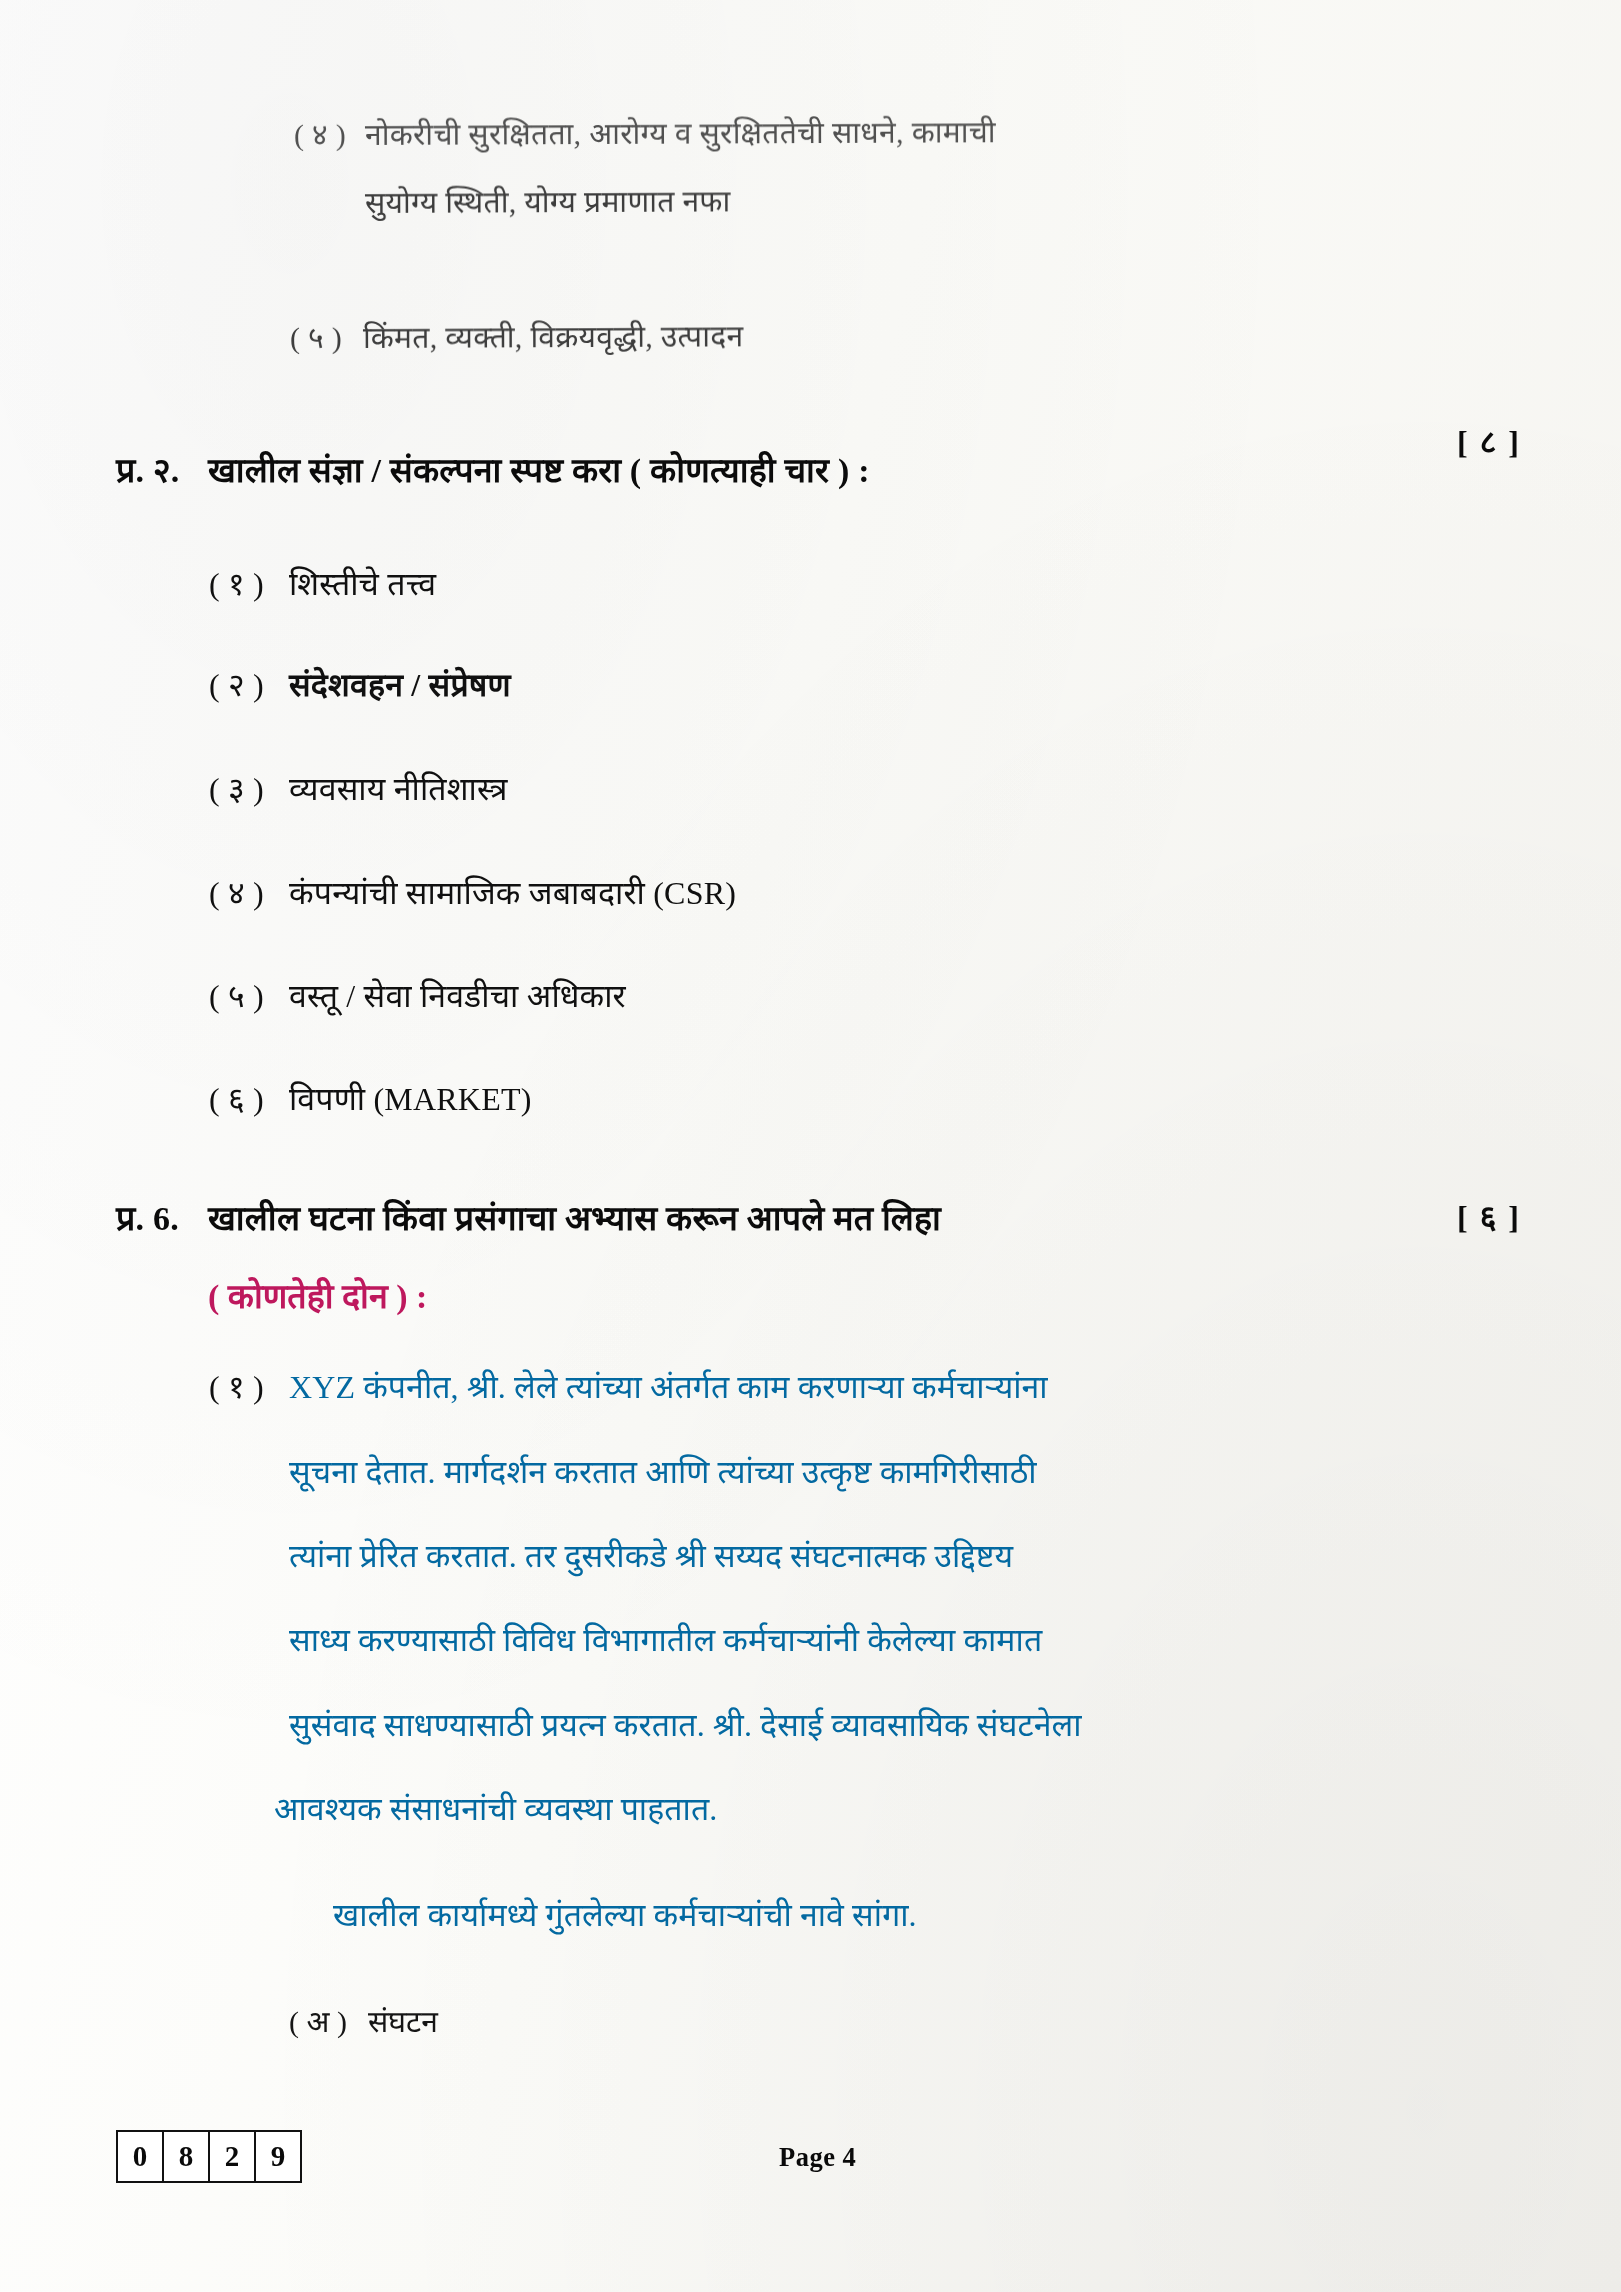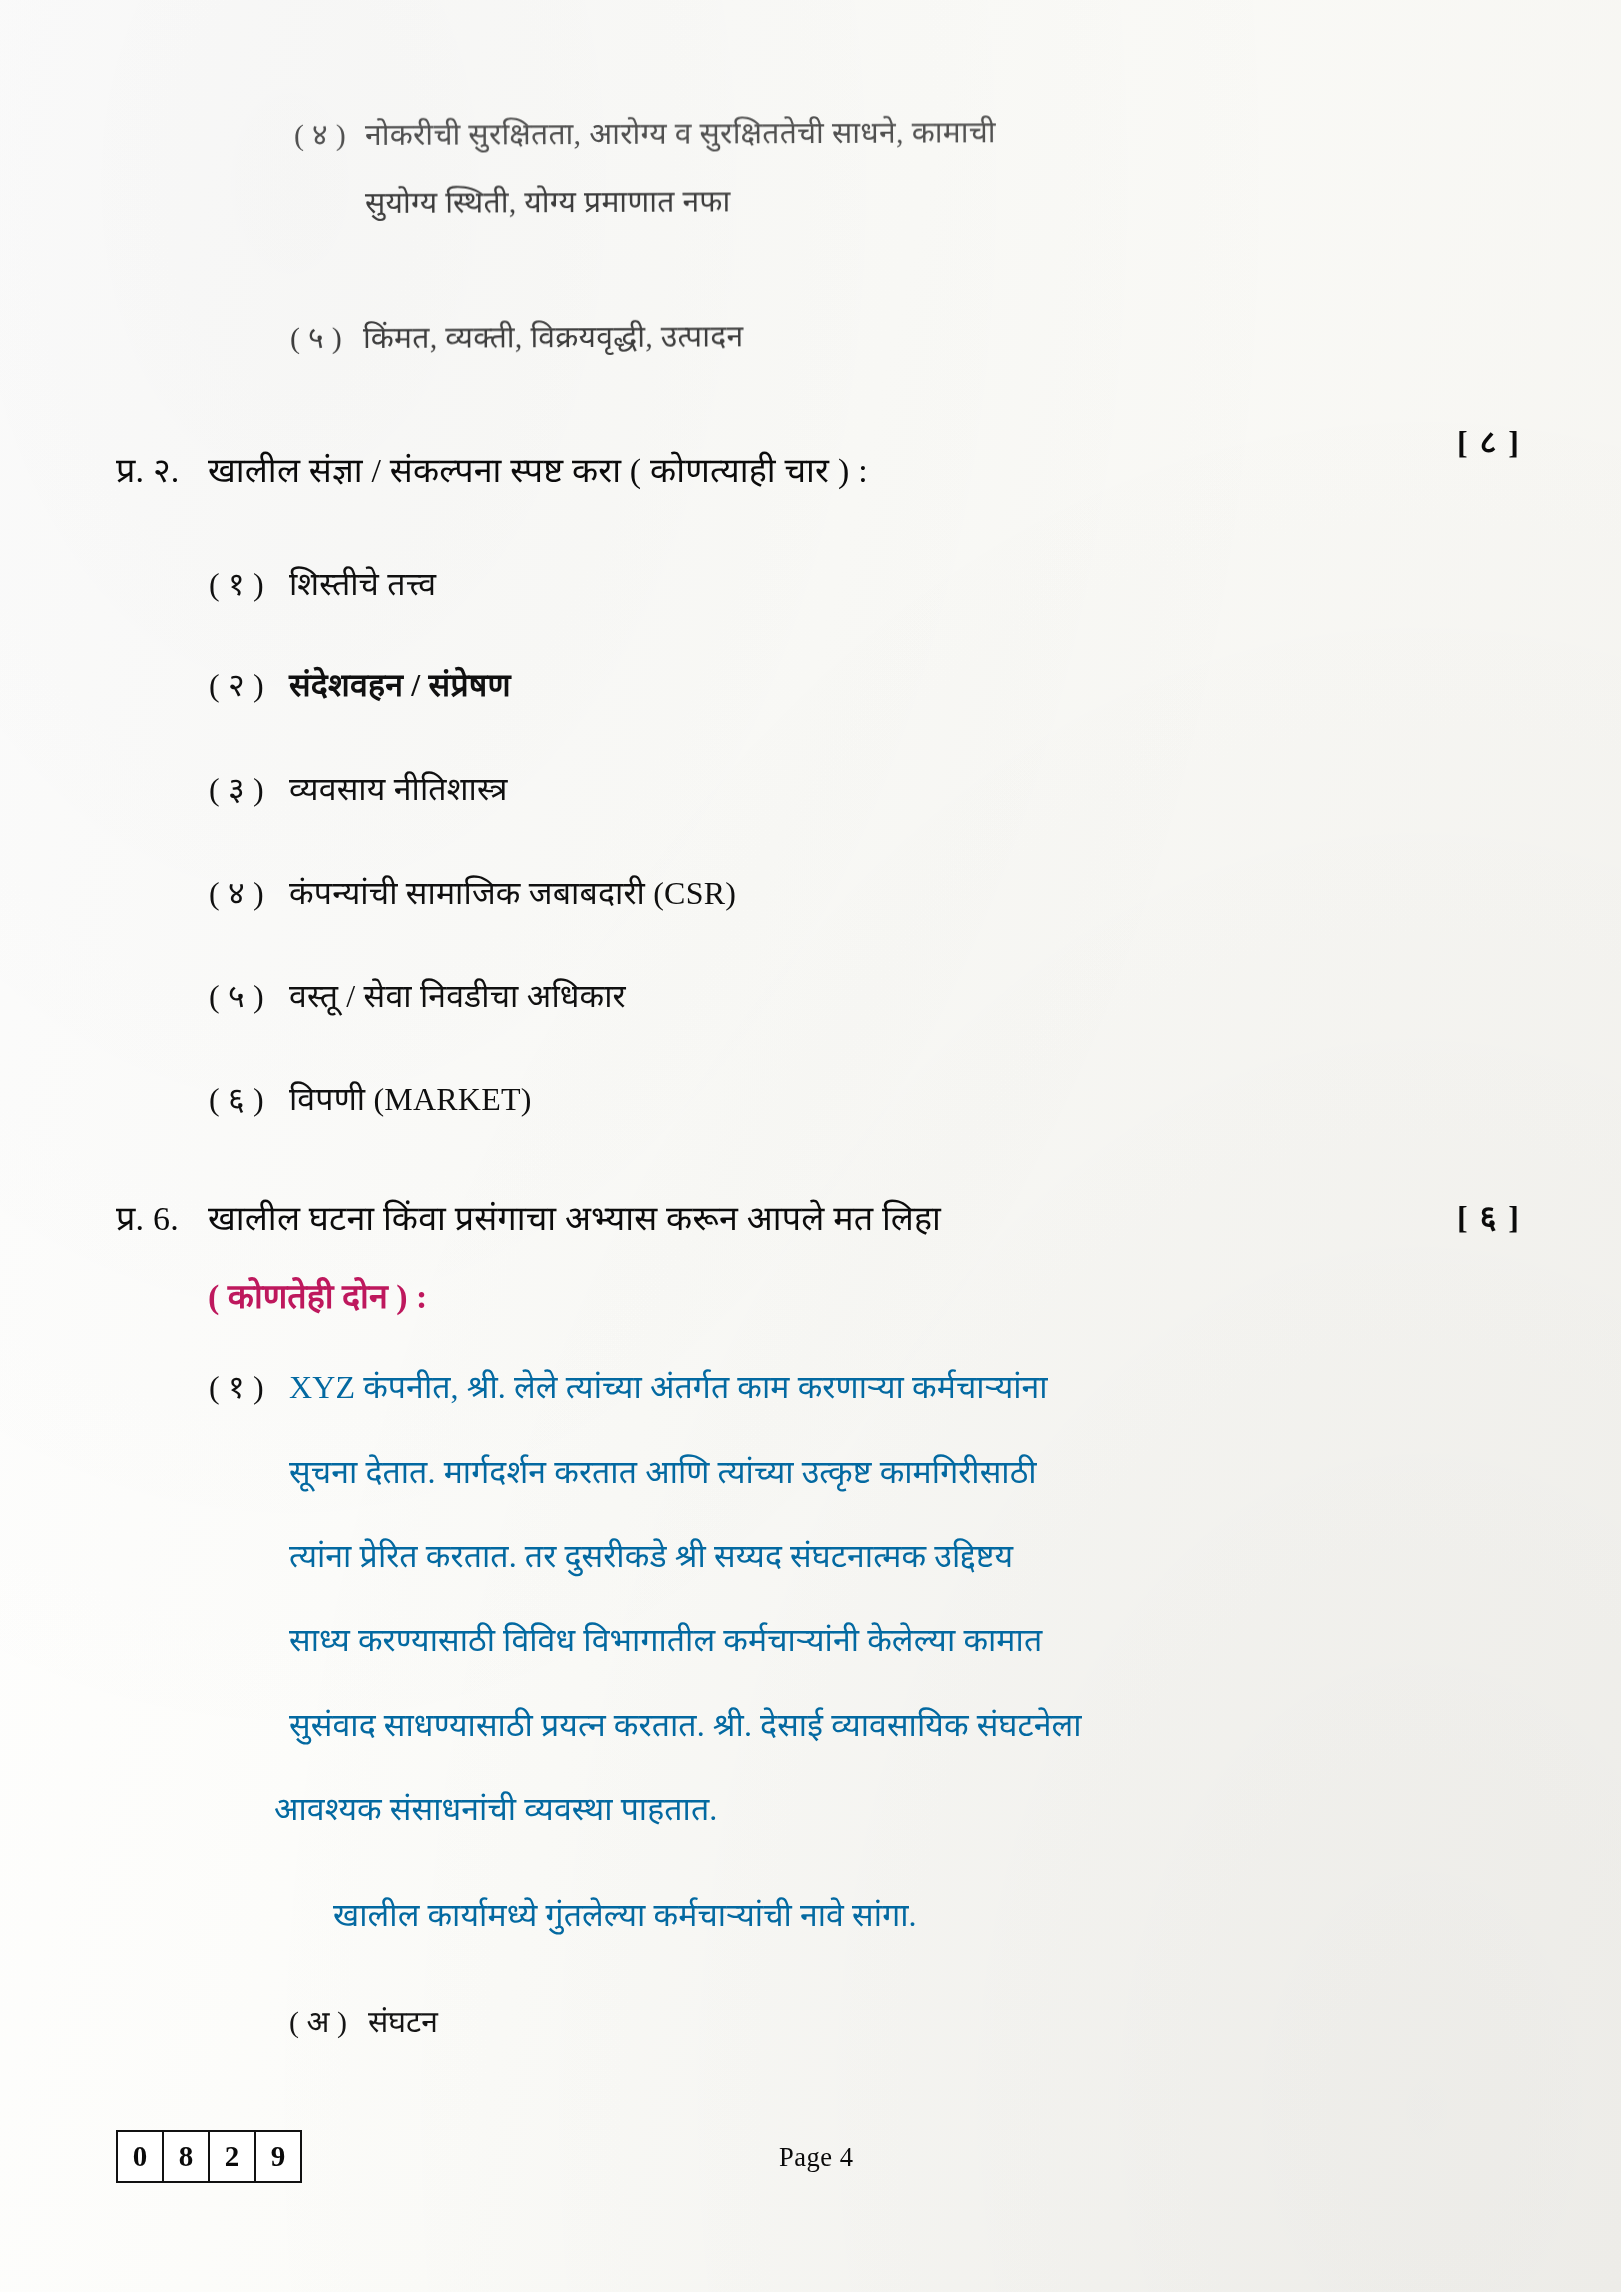--- a/index.html
+++ b/index.html
@@ -55,21 +55,21 @@
   .faded2 {
     color: #2e2e2e;
     opacity: 0.92;
     font-size: 30px;
     letter-spacing: 0.3px;
     filter: blur(0.1px);
   }
 
   .q-head {
     font-size: 34px;
-    font-weight: 400;
+    font-weight: 700;
     color: #0b0b0b;
     letter-spacing: 0.2px;
     text-align: center;
   }
   .q-head-sub {
     font-size: 34px;
     font-weight: 700;
     color: #be185d;
   }
   .marks {
@@ -114,21 +114,21 @@
     color: #0a0a0a;
     border-right: 2.9px solid #111;
   }
   .code-cell:last-child { border-right: none; }
 
   .page-label {
     position: absolute;
     left: 779px;
     top: 2142px;
     font-size: 26.5px;
-    font-weight: 400;
+    font-weight: 700;
     color: #0a0a0a;
     font-family: "Liberation Serif", "DejaVu Serif", serif;
     letter-spacing: 0.5px;
   }
 
   
   .skew1 { transform: rotate(-0.25deg); transform-origin: left center; }
 </style>
 </head>
 <body>

